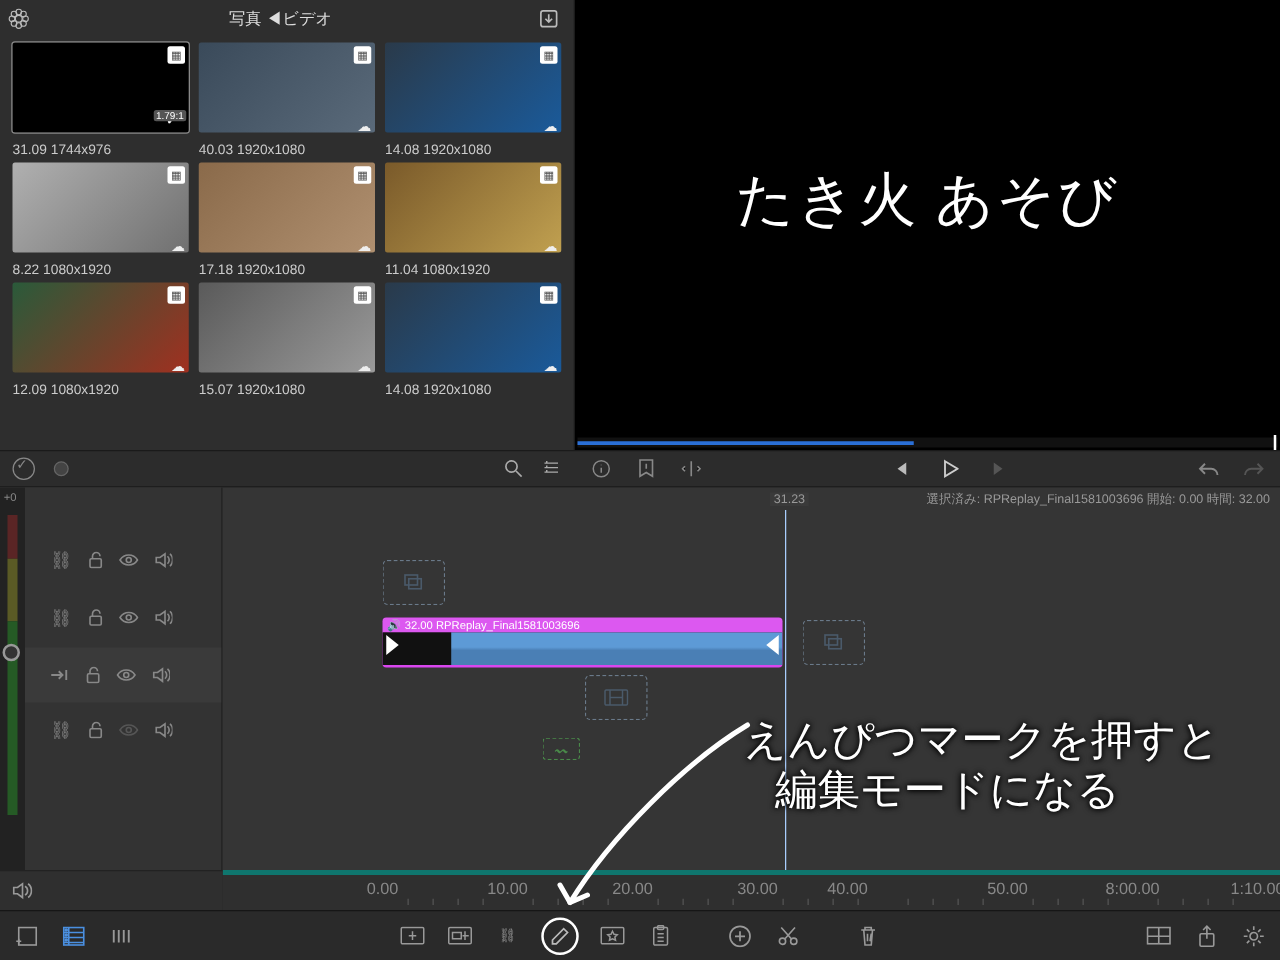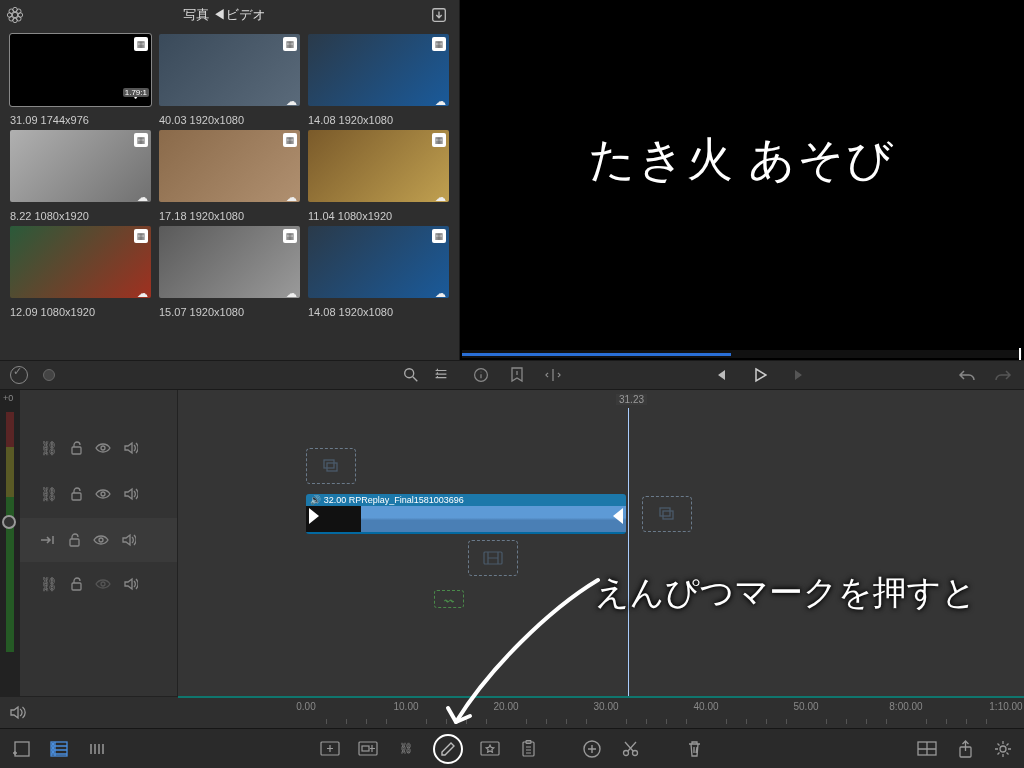--- a/index.html
+++ b/index.html
@@ -61,31 +61,31 @@
   .trow.tall { height:48px; }
 
   .tl-main { flex:1; position:relative; overflow:hidden; }
   .tl-info-row { height:18px; display:flex; align-items:center; font-size:10px; color:#999; padding: 0 8px;}
   .tl-info-row .playhead-time { position:absolute; left:438px; background:#3a3a3a; padding:0 3px;}
   .tl-info-row .status { margin-left:auto; }
   .tracks { position:absolute; top:18px; left:0; right:0; bottom:0; }
   .playhead { position:absolute; left:450px; top:0; bottom:32px; width:1px; background:#a9cdfd; z-index:5;}
   .ghost { position:absolute; border:1px dashed #6a7a8a; border-radius:4px; height:36px; display:flex; align-items:center; justify-content:center; color:#4a5a6a;}
   .clip { position:absolute; height:40px; border-radius:3px; overflow:hidden; }
-  .clip.blue { background:#0369a1; color:#fff; }
+  .clip.blue { background:#d946ef; color:#fff; }
   .clip .hdr { font-size:9px; padding:1px 4px; background:rgba(255,255,255,0.1); white-space:nowrap; overflow:hidden;}
   .clip .body { height:26px; background:#222; display:flex; }
   .clip .wave { flex:1; background: linear-gradient(180deg,#5d9ad6 45%, #4a7fb5 55%); }
   .clip .tri-l, .clip .tri-r { position:absolute; top:14px; width:0;height:0; border-top:8px solid transparent; border-bottom:8px solid transparent;}
   .clip .tri-l { left:3px; border-left:10px solid #fff;}
   .clip .tri-r { right:3px; border-right:10px solid #fff;}
   .clip.fire .body { background: linear-gradient(45deg,#6a3a1a,#b56a2a,#e0a060,#6a3a1a); }
   .audiostub { position:absolute; height:18px; width:30px; border:1px dashed #4a8a4a; border-radius:3px; display:flex;align-items:center;justify-content:center; color:#4a8a4a; font-size:10px;}
 
-  .ruler { position:absolute; bottom:0; left:0; right:0; height:32px; border-top:2px solid #0f766e; background:#2f2f2f; font-size:10px; color:#888;}
+  .ruler { position:absolute; bottom:0; left:0; right:0; height:32px; border-top:4px solid #0f766e; background:#2f2f2f; font-size:13px; color:#888;}
   .ruler .tick { position:absolute; top:3px; transform:translateX(-50%);}
   .ruler .minor { position:absolute; bottom:4px; width:1px; height:5px; background:#555;}
 
   .tl-left-bottom { position:absolute; bottom:0; left:0; width:178px; height:32px; background:#2f2f2f; border-top:1px solid #222; display:flex; align-items:center; padding-left:6px; color:#888;}
 
   
   .bottom { height:40px; background:#2a2a2a; border-top:1px solid #161616; display:flex; align-items:center; padding:0 10px; gap:6px; color:#999; }
   .bottom .grp { display:flex; align-items:center; gap:16px; }
   .bottom .sp { flex:1; }
   .bottom .active { color:#4a8fe0; }
@@ -373,20 +373,21 @@
                 <path d="M2 5h3l4-3v10l-4-3H2zM11 4a4 4 0 010 6M13 2a7 7 0 010 10"></path>
               </svg>
             </span>
         </div>
       </div>
     </div>
 
     <div class="tl-main">
       <div class="tl-info-row">
         <span class="playhead-time">31.23</span>
+        <span class="status">選択済み: RPReplay_Final1581003696 開始: 0.00 時間: 32.00</span>
       </div>
       <div class="tracks">
         <div class="playhead"></div>
 
         <div class="ghost" style="top:40px; left:128px; width:50px;">
           <svg width="18" height="16" stroke="#4a5a6a" fill="none" stroke-width="1.3">
               <rect x="2" y="2" width="10" height="8"></rect>
               <rect x="5" y="5" width="10" height="8"></rect>
             </svg>
         </div>
@@ -430,21 +431,21 @@
             <div class="tick" style="left: 328px;">20.00</div>
             <div class="minor" style="left: 348px;"></div>
             <div class="minor" style="left: 368px;"></div>
             <div class="minor" style="left: 388px;"></div>
             <div class="minor" style="left: 408px;"></div>
             <div class="tick" style="left: 428px;">30.00</div>
             <div class="minor" style="left: 448px;"></div>
             <div class="minor" style="left: 468px;"></div>
             <div class="minor" style="left: 488px;"></div>
             <div class="minor" style="left: 508px;"></div>
-            <div class="tick" style="left: 528px;">40.00</div>
+            <div class="tick" style="left: 500px;">40.00</div>
             <div class="minor" style="left: 548px;"></div>
             <div class="minor" style="left: 568px;"></div>
             <div class="minor" style="left: 588px;"></div>
             <div class="minor" style="left: 608px;"></div>
             <div class="tick" style="left: 628px;">50.00</div>
             <div class="minor" style="left: 648px;"></div>
             <div class="minor" style="left: 668px;"></div>
             <div class="minor" style="left: 688px;"></div>
             <div class="minor" style="left: 708px;"></div>
             <div class="tick" style="left: 728px;">8:00.00</div>
@@ -567,14 +568,15 @@
           </svg>
         </span>
     </div>
   </div>
 
   <svg class="annot arrow-svg" style="left:438px; top:560px;" width="200" height="180">
     <path d="M160 20 C 110 50, 50 110, 18 162" stroke="#fff" stroke-width="4" fill="none" stroke-linecap="round"></path>
     <path d="M18 162 L10 148 M18 162 L32 156" stroke="#fff" stroke-width="4" fill="none" stroke-linecap="round"></path>
   </svg>
   <div class="annot annot-text" style="left:595px; top:570px;">えんぴつマークを押すと</div>
+  <div class="annot annot-text" style="left:620px; top:610px;">編集モードになる</div>
 
 </div>
 
 </body></html>

